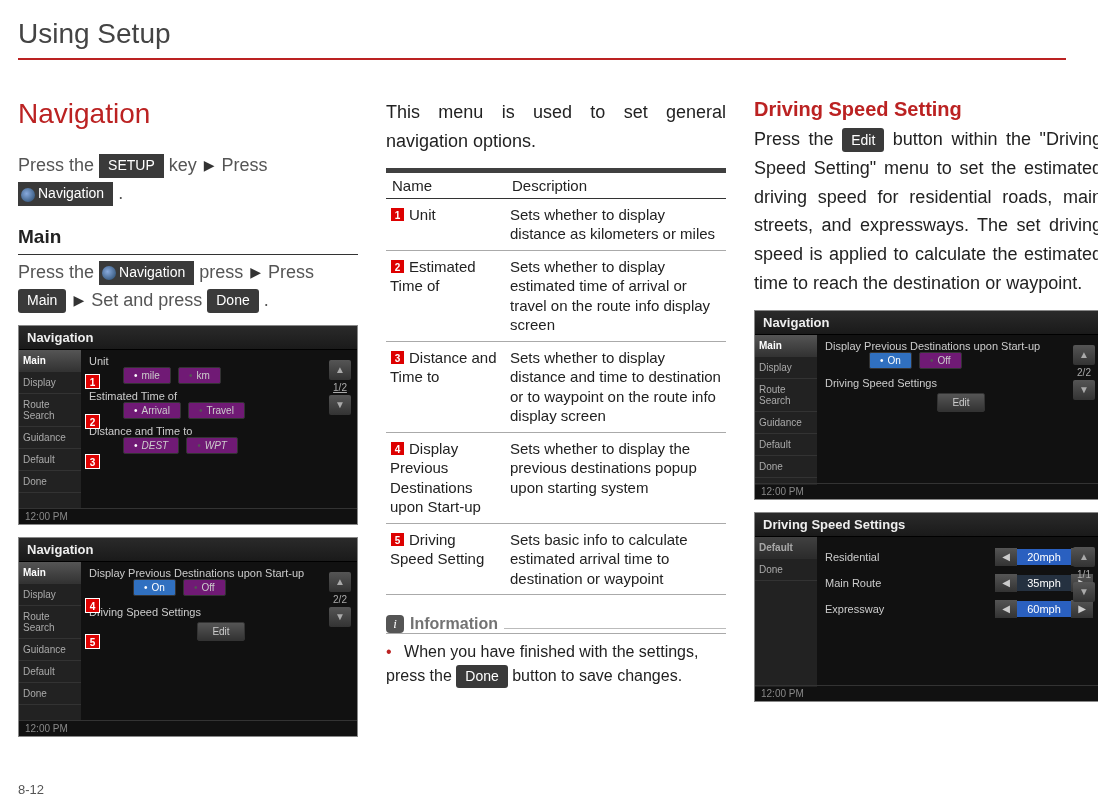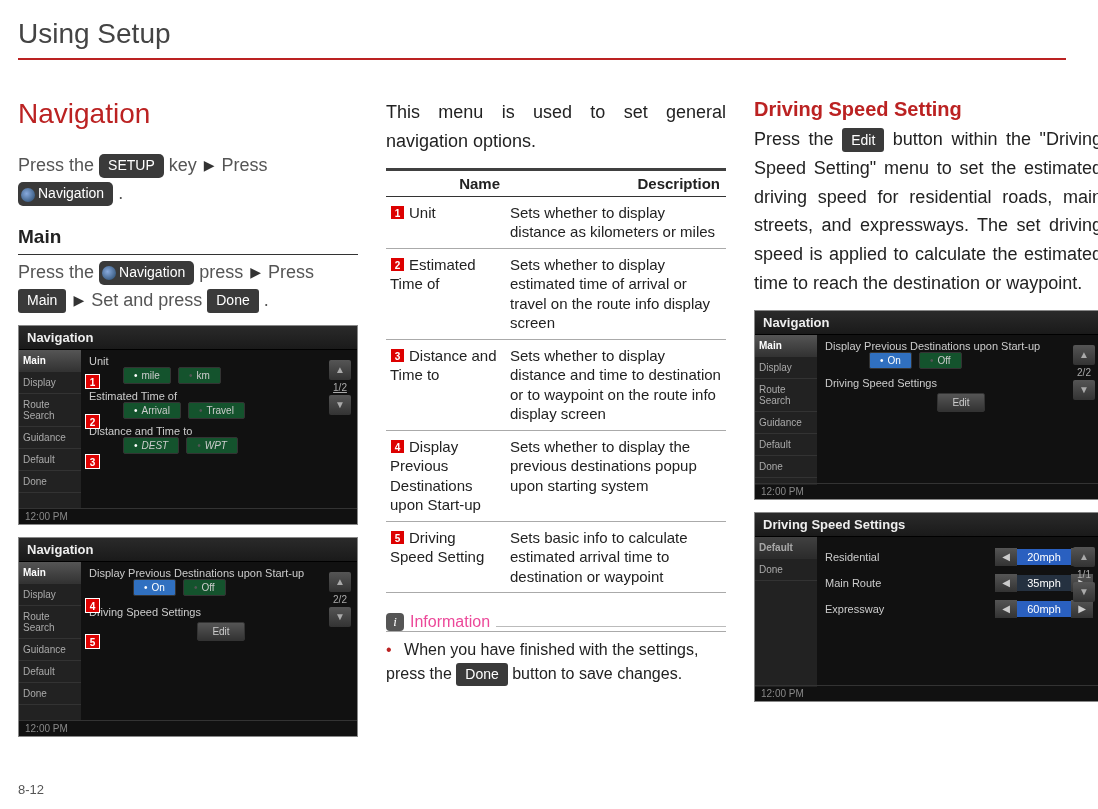--- a/index.html
+++ b/index.html
@@ -61,21 +61,21 @@
       color: #222;
       margin-bottom: 12px;
     }
     .body-text.justify { text-align: justify; }
     .pill {
       display: inline-block;
       background: #3a3a3a;
       color: #fff;
       font-size: 14px;
       padding: 1px 9px;
-      border-radius: 5px;
+      border-radius: 0;
       vertical-align: middle;
     }
     .pill.rect { border-radius: 3px; }
     .pill.nav { background:#3a3a3a; padding-left: 3px; }
     .globe-ico {
       display:inline-block;
       width:14px; height:14px;
       background: radial-gradient(circle at 40% 40%, #8ad, #246);
       border-radius:50%;
       vertical-align: middle;
@@ -116,21 +116,21 @@
     }
     .shot-side div.active {
       background: linear-gradient(#555,#333);
       color:#fff;
       font-weight:bold;
     }
     .shot-main { flex:1; padding: 5px 8px; position:relative; }
     .shot-row { margin-bottom: 6px; font-size:11px; color:#ccc; }
     .shot-opt {
       display:inline-block;
-      background:#14532d;
+      background:#701a75;
       border:1px solid #333;
       padding:2px 10px;
       margin-left:4px;
       border-radius:2px;
       font-size:10px;
     }
     .shot-opt.sel { background:#3070c0; color:#fff; }
     .shot-opt.btn { background:linear-gradient(#555,#333); padding:3px 14px; }
     .radio::before{content:"•"; color:#fff; margin-right:4px;}
     .radio-off::before{content:"•"; color:#555; margin-right:4px;}
@@ -177,24 +177,24 @@
       justify-content:center;
       border-radius:2px;
     }
     
     table.desc {
       width: 100%;
       border-collapse: collapse;
       font-size: 15px;
     }
     table.desc th {
-      font-weight: 700;
-      text-align: right;
+      font-weight: 400;
+      text-align: left;
       padding: 4px 6px;
-      border-top: 3px solid #404040;
+      border-top: 5px solid #404040;
       border-bottom: 1px solid #333;
     }
     table.desc td {
       padding: 6px 4px;
       border-bottom: 1px solid #aaa;
       vertical-align: top;
       line-height:1.3;
     }
     table.desc td.name-cell { width: 120px; }
     table.desc .numtag { margin-right:4px; vertical-align:top; margin-top:2px;}
@@ -211,23 +211,23 @@
       color:#fff;
       border-radius:4px;
       width:18px; height:18px;
       font-style:italic;
       font-family: Georgia, serif;
       text-align:center;
       line-height:18px;
       font-size:13px;
     }
     .info-head .label {
-      font-weight:400;
+      font-weight:700;
       font-size:16px;
-      color:#ec4899;
+      color:#737373;
     }
     .info-head .line{ flex:1; border-top:1px solid #bbb; margin-top:8px;}
     ul.info-list {
       list-style:none;
       font-size:16px;
       line-height:1.5;
     }
     ul.info-list li::before {
       content:"•";
       color:#b22;

